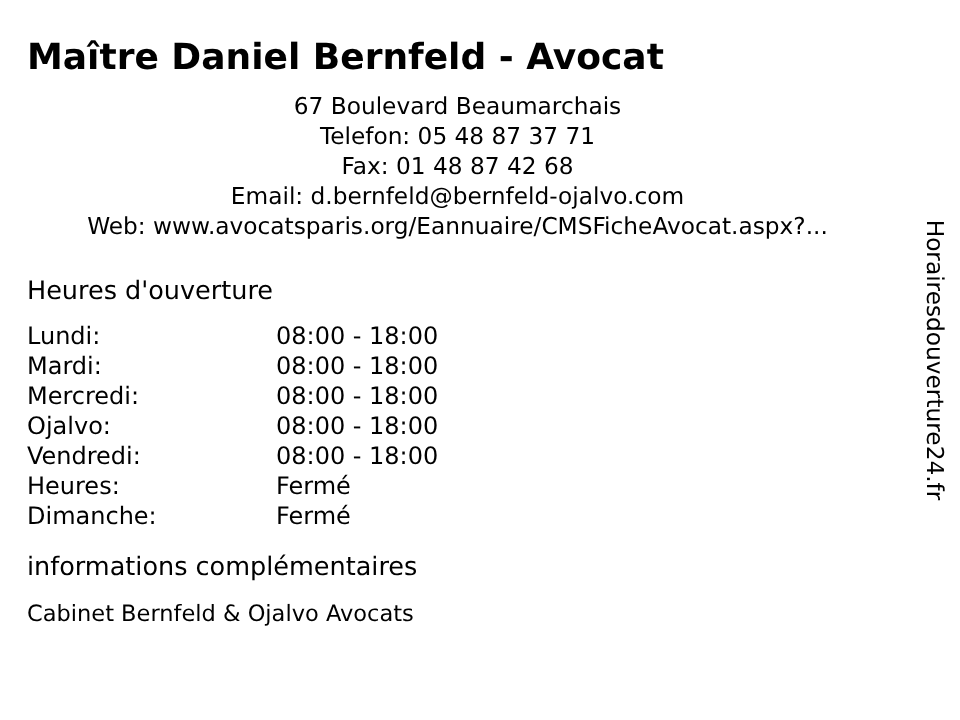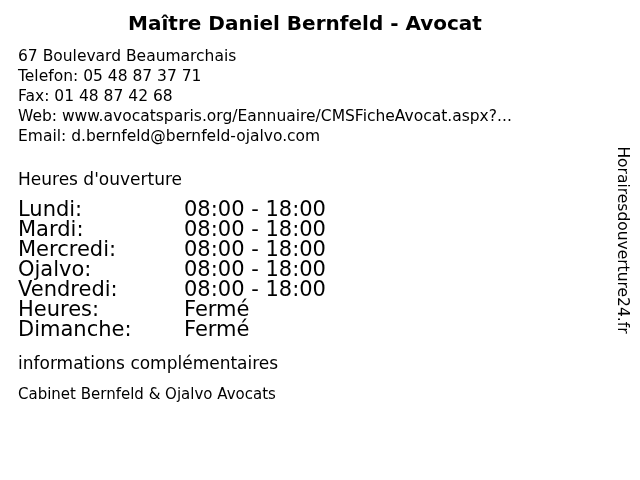--- a/index.html
+++ b/index.html
@@ -15,44 +15,44 @@
     color: #000000;
     font-family: "DejaVu Sans", "Liberation Sans", sans-serif;
   }
   .content {
     position: absolute;
     top: 10px;
     left: 18px;
     right: 48px;
   }
   .business-title {
-    margin: 1px 0 11px 0;
-    font-size: 20px;
+    margin: 16px 0 11px 0;
+    font-size: 24px;
     line-height: 24px;
     font-weight: bold;
     white-space: nowrap;
-    text-align: center;
   }
   .contact-block {
     font-size: 15.5px;
     line-height: 20px;
+    text-align: center;
   }
   .contact-line {
     white-space: nowrap;
   }
   .section-heading {
     margin: 23px 0 0 0;
     font-size: 17px;
     line-height: 21px;
     font-weight: normal;
     white-space: nowrap;
   }
   .hours-table {
     margin-top: 9px;
-    font-size: 21px;
+    font-size: 16px;
     line-height: 20px;
   }
   .hours-row {
     display: flex;
   }
   .hours-day {
     width: 120px;
     flex: 0 0 120px;
     white-space: nowrap;
   }
@@ -84,22 +84,22 @@
 <body>
 
 <div class="content">
 
   <h1 class="business-title">Maître Daniel Bernfeld - Avocat</h1>
 
   <div class="contact-block">
     <div class="contact-line">67 Boulevard Beaumarchais</div>
     <div class="contact-line">Telefon: 05 48 87 37 71</div>
     <div class="contact-line">Fax: 01 48 87 42 68</div>
+    <div class="contact-line">Email: d.bernfeld@bernfeld-ojalvo.com</div>
     <div class="contact-line">Web: www.avocatsparis.org/Eannuaire/CMSFicheAvocat.aspx?...</div>
-    <div class="contact-line">Email: d.bernfeld@bernfeld-ojalvo.com</div>
   </div>
 
   <h2 class="section-heading">Heures d'ouverture</h2>
 
   <div class="hours-table">
 
       <div class="hours-row">
         <div class="hours-day">Lundi:</div>
         <div class="hours-time">08:00 - 18:00</div>
       </div>

